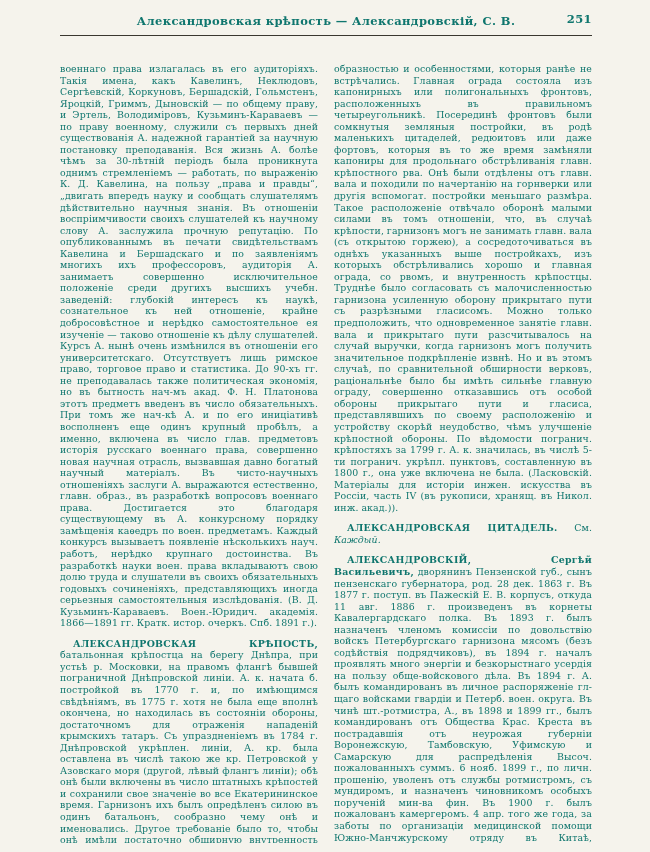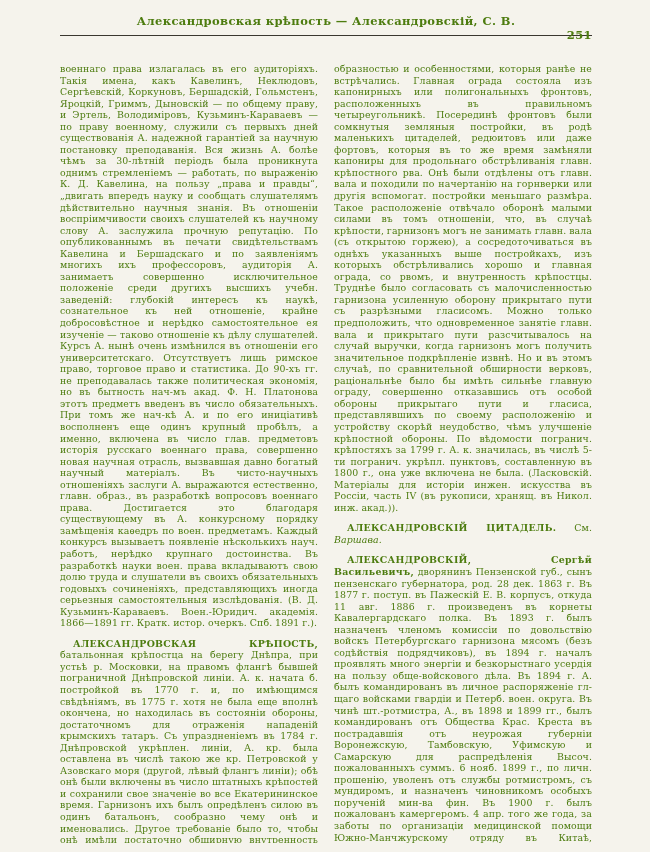--- a/index.html
+++ b/index.html
@@ -7,21 +7,21 @@
     padding: 0;
     background: #edeae2;
     font-family: "DejaVu Serif", "Liberation Serif", serif;
   }
   .page {
     position: relative;
     width: 650px;
     height: 852px;
     margin: 0 auto;
     background: #f5f3ec;
-    color: #4d7c0f;
+    color: #0f766e;
     overflow: hidden;
     box-sizing: border-box;
   }
   .page-inner {
     position: absolute;
     left: 60px;
     top: 12px;
     width: 532px;
   }
   .running-head {
@@ -32,21 +32,21 @@
     letter-spacing: 0.4px;
   }
   .running-head .title {
     display: block;
     text-align: center;
     padding-top: 2px;
   }
   .running-head .folio {
     position: absolute;
     right: 0;
-    top: 16px;
+    top: 0;
     font-weight: bold;
   }
   .head-rule {
     border: none;
     border-top: 1.3px solid #3a372f;
     margin: 3px 0 7px 0;
   }
   .columns {
     display: flex;
     gap: 16px;
@@ -95,19 +95,19 @@
 
     <div class="columns">
 
       <div class="col">
         <p class="para"><span>военнаго права излагалась въ его аудиторіяхъ. Такія имена, какъ Кавелинъ, Неклюдовъ, Сергѣевскій, Коркуновъ, Бершадскій, Гольмстенъ, Яроцкій, Гриммъ, Дыновскій — по общему праву, и Эртель, Володиміровъ, Кузьминъ-Караваевъ — по праву военному, служили съ первыхъ дней существованія А. надежной гарантіей за научную постановку преподаванія. Вся жизнь А. болѣе чѣмъ за 30-лѣтній періодъ была проникнута однимъ стремленіемъ — работать, по выраженію К. Д. Кавелина, на пользу „права и правды“, „двигать впередъ науку и сообщать слушателямъ дѣйствительно научныя знанія. Въ отношеніи воспріимчивости своихъ слушателей къ научному слову А. заслужила прочную репутацію. По опубликованнымъ въ печати свидѣтельствамъ Кавелина и Бершадскаго и по заявленіямъ многихъ ихъ профессоровъ, аудиторія А. занимаетъ совершенно исключительное положеніе среди другихъ высшихъ учебн. заведеній: глубокій интересъ къ наукѣ, сознательное къ ней отношеніе, крайне добросовѣстное и нерѣдко самостоятельное ея изученіе — таково отношеніе къ дѣлу слушателей. Курсъ А. нынѣ очень измѣнился въ отношеніи его университетскаго. Отсутствуетъ лишь римское право, торговое право и статистика. До 90-хъ гг. не преподавалась также политическая экономія, но въ бытность нач-мъ акад. Ф. Н. Платонова этотъ предметъ введенъ въ число обязательныхъ. При томъ же нач-кѣ А. и по его иниціативѣ восполненъ еще одинъ крупный пробѣлъ, а именно, включена въ число глав. предметовъ исторія русскаго военнаго права, совершенно новая научная отрасль, вызвавшая давно богатый научный матеріалъ. Въ чисто-научныхъ отношеніяхъ заслуги А. выражаются естественно, главн. образ., въ разработкѣ вопросовъ военнаго права. Достигается это благодаря существующему въ А. конкурсному порядку замѣщенія каѳедръ по воен. предметамъ. Каждый конкурсъ вызываетъ появленіе нѣсколькихъ науч. работъ, нерѣдко крупнаго достоинства. Въ разработкѣ науки воен. права вкладываютъ свою долю труда и слушатели въ своихъ обязательныхъ годовыхъ сочиненіяхъ, представляющихъ иногда серьезныя самостоятельныя изслѣдованія. </span><span class="src">(В. Д. Кузьминъ-Караваевъ. Воен.-Юридич. академія. 1866—1891 гг. Кратк. истор. очеркъ. Спб. 1891 г.).</span></p>
         <p class="para entry"><b class="lead">АЛЕКСАНДРОВСКАЯ КРѢПОСТЬ,</b><span> батальонная крѣпостца на берегу Днѣпра, при устьѣ р. Московки, на правомъ флангѣ бывшей пограничной Днѣпровской линіи. А. к. начата б. постройкой въ 1770 г. и, по имѣющимся свѣдѣніямъ, въ 1775 г. хотя не была еще вполнѣ окончена, но находилась въ состояніи обороны, достаточномъ для отраженія нападеній крымскихъ татаръ. Съ упраздненіемъ въ 1784 г. Днѣпровской укрѣплен. линіи, А. кр. была оставлена въ числѣ такою же кр. Петровской у Азовскаго моря (другой, лѣвый флангъ линіи); обѣ онѣ были включены въ число штатныхъ крѣпостей и сохранили свое значеніе во все Екатерининское время. Гарнизонъ ихъ былъ опредѣленъ силою въ одинъ батальонъ, сообразно чему онѣ и именовались. Другое требованіе было то, чтобы онѣ имѣли достаточно обширную внутренность для помѣщенія всѣхъ необходимыхъ зданій и построекъ. Расположеніе крѣп. верковъ, поэтому, отличалось свое-</span></p>
       </div>
 
       <div class="col">
         <p class="para"><span>образностью и особенностями, которыя ранѣе не встрѣчались. Главная ограда состояла изъ капонирныхъ или полигональныхъ фронтовъ, расположенныхъ въ правильномъ четыреугольникѣ. Посерединѣ фронтовъ были сомкнутыя земляныя постройки, въ родѣ маленькихъ цитаделей, редюитовъ или даже фортовъ, которыя въ то же время замѣняли капониры для продольнаго обстрѣливанія главн. крѣпостного рва. Онѣ были отдѣлены отъ главн. вала и походили по начертанію на горнверки или другія вспомогат. постройки меньшаго размѣра. Такое расположеніе отвѣчало оборонѣ малыми силами въ томъ отношеніи, что, въ случаѣ крѣпости, гарнизонъ могъ не занимать главн. вала (съ открытою горжею), а сосредоточиваться въ однѣхъ указанныхъ выше постройкахъ, изъ которыхъ обстрѣливались хорошо и главная ограда, со рвомъ, и внутренность крѣпостцы. Труднѣе было согласовать съ малочисленностью гарнизона усиленную оборону прикрытаго пути съ разрѣзными гласисомъ. Можно только предположить, что одновременное занятіе главн. вала и прикрытаго пути разсчитывалось на случай выручки, когда гарнизонъ могъ получить значительное подкрѣпленіе извнѣ. Но и въ этомъ случаѣ, по сравнительной обширности верковъ, раціональнѣе было бы имѣть сильнѣе главную ограду, совершенно отказавшись отъ особой обороны прикрытаго пути и гласиса, представлявшихъ по своему расположенію и устройству скорѣй неудобство, чѣмъ улучшеніе крѣпостной обороны. По вѣдомости погранич. крѣпостяхъ за 1799 г. А. к. значилась, въ числѣ 5-ти погранич. укрѣпл. пунктовъ, составленную въ 1800 г., она уже включена не была. </span><span class="src">(Ласковскій. Матеріалы для исторіи инжен. искусства въ Россіи, часть IV (въ рукописи, хранящ. въ Никол. инж. акад.)).</span></p>
-        <p class="para entry"><b class="lead">АЛЕКСАНДРОВСКІЙ ЦИТАДЕЛЬ.</b><span> См. </span><span class="ref">Варшава.</span></p>
+        <p class="para entry"><b class="lead">АЛЕКСАНДРОВСКАЯ ЦИТАДЕЛЬ.</b><span> См. </span><span class="ref">Каждый.</span></p>
         <p class="para entry"><b class="lead">АЛЕКСАНДРОВСКІЙ, Сергѣй Васильевичъ,</b><span> дворянинъ Пензенской губ., сынъ пензенскаго губернатора, род. 28 дек. 1863 г. Въ 1877 г. поступ. въ Пажескій Е. В. корпусъ, откуда 11 авг. 1886 г. произведенъ въ корнеты Кавалергардскаго полка. Въ 1893 г. былъ назначенъ членомъ комиссіи по довольствію войскъ Петербургскаго гарнизона мясомъ (безъ содѣйствія подрядчиковъ), въ 1894 г. началъ проявлять много энергіи и безкорыстнаго усердія на пользу обще-войскового дѣла. Въ 1894 г. А. былъ командированъ въ личное распоряженіе гл-щаго войсками гвардіи и Петерб. воен. округа. Въ чинѣ шт.-ротмистра, А., въ 1898 и 1899 гг., былъ командированъ отъ Общества Крас. Креста въ пострадавшія отъ неурожая губерніи Воронежскую, Тамбовскую, Уфимскую и Самарскую для распредѣленія Высоч. пожалованныхъ суммъ. 6 нояб. 1899 г., по личн. прошенію, уволенъ отъ службы ротмистромъ, съ мундиромъ, и назначенъ чиновникомъ особыхъ порученій мин-ва фин. Въ 1900 г. былъ пожалованъ камергеромъ. 4 апр. того же года, за заботы по организаціи медицинской помощи Южно-Манчжурскому отряду въ Китаѣ, награжденъ орд. св. Владиміра 4 ст., къ каковому ордену впослѣдствіи были пожалованы мечи. Во время землетрясенія въ Андижанѣ въ 1902 г. и наводненія въ Петербургѣ</span></p>
       </div>
 
     </div>
   </div>
 </div>
 
 </body></html>

